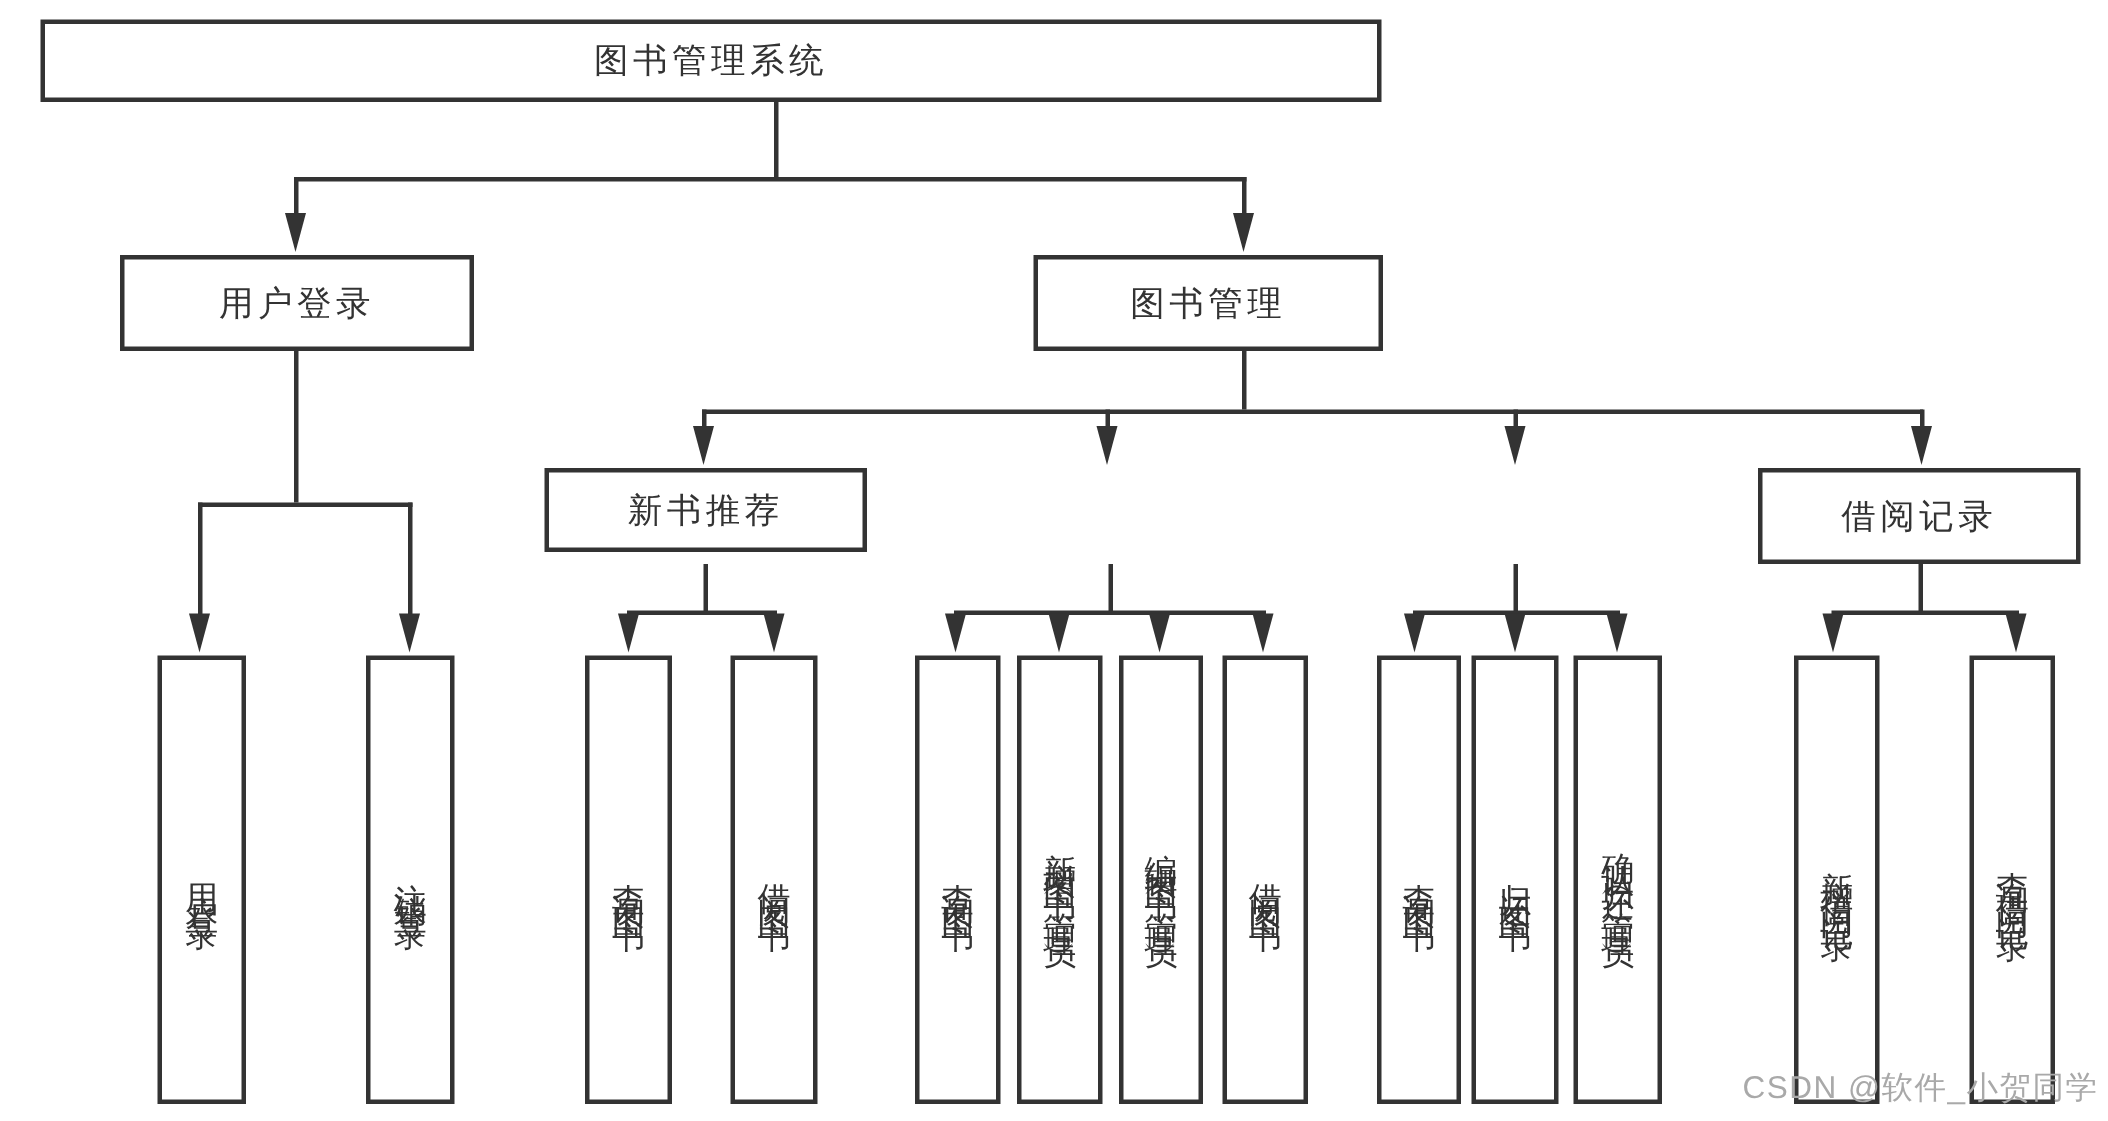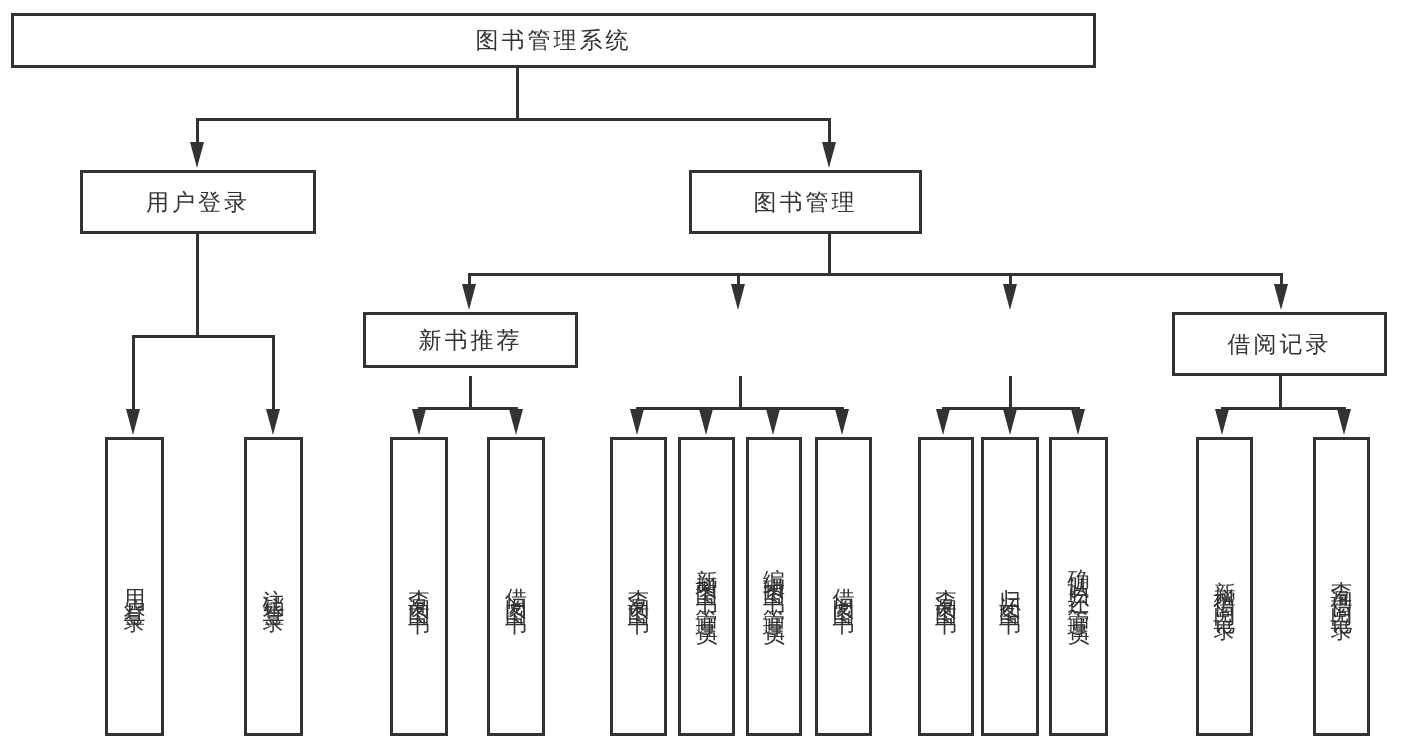--- a/index.html
+++ b/index.html
@@ -26,21 +26,21 @@
   .watermark{
     position:absolute;right:6px;top:711px;font-size:21px;color:#a9a9a9;
     letter-spacing:1px;z-index:5;white-space:nowrap;
   }
 </style>
 </head>
 <body>
 
 <div class="canvas">
 
-  <div class="box hbox" style="left:11px;top:13px;width:1085px;height:55px">图书管理系统</div>
+  <div class="box hbox" style="left:27px;top:13px;width:894px;height:55px">图书管理系统</div>
 
   <div class="vline" style="left:516px;top:68px;height:50px"></div>
   <div class="hline" style="left:196px;top:118px;width:635px"></div>
   <div class="vline" style="left:196px;top:118px;height:25px"></div>
   <div class="arrow" style="left:190px;top:142px"></div>
   <div class="vline" style="left:828px;top:118px;height:25px"></div>
   <div class="arrow" style="left:822px;top:142px"></div>
 
   <div class="box hbox" style="left:80px;top:170px;width:236px;height:64px">用户登录</div>
   <div class="box hbox" style="left:689px;top:170px;width:233px;height:64px">图书管理</div>
@@ -100,14 +100,15 @@
   <div class="box vbox" style="left:746px;top:437px;width:56px;height:299px">编辑图书（管理员）</div>
   <div class="box vbox" style="left:815px;top:437px;width:57px;height:299px">借阅图书</div>
 
   <div class="box vbox" style="left:918px;top:437px;width:56px;height:299px">查询图书</div>
   <div class="box vbox" style="left:981px;top:437px;width:58px;height:299px">归还图书</div>
   <div class="box vbox" style="left:1049px;top:437px;width:59px;height:299px">确认归还（管理员）</div>
 
   <div class="box vbox" style="left:1196px;top:437px;width:57px;height:299px">新增借阅记录</div>
   <div class="box vbox" style="left:1313px;top:437px;width:57px;height:299px">查询借阅记录</div>
 
+  <div class="watermark">CSDN @软件_小贺同学</div>
 
 </div>
 
 </body></html>

